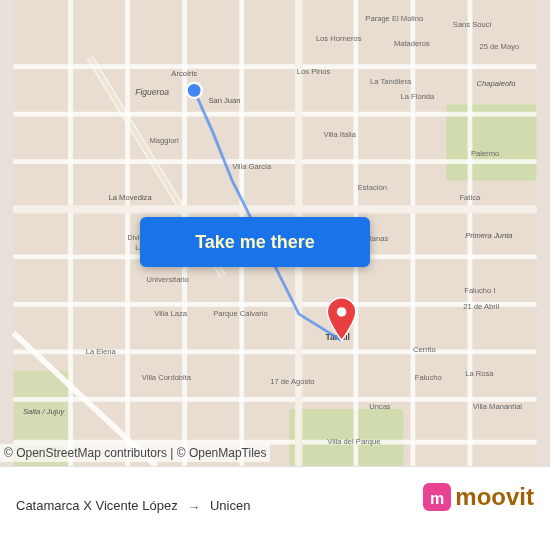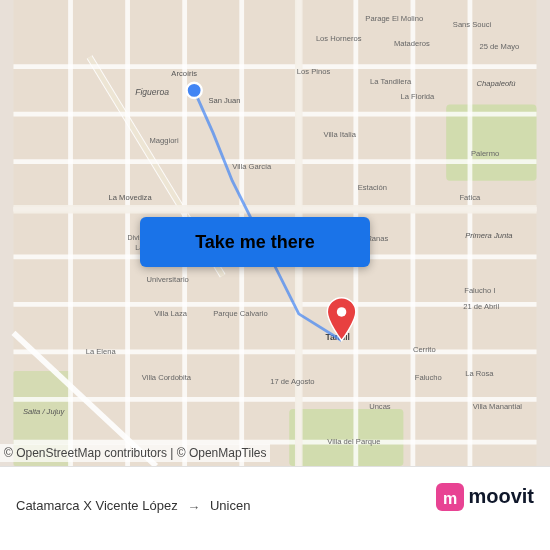--- a/index.html
+++ b/index.html
@@ -59,34 +59,34 @@
       color: #555;
     }
 
     .moovit-logo {
       display: flex;
       align-items: center;
       gap: 4px;
     }
 
     .moovit-text {
-      font-size: 20px;
+      font-size: 24px;
       font-weight: bold;
-      color: #0f172a;
+      color: #a16207;
     }
 
     
     #take-me-there-btn {
       position: absolute;
       top: 217px;
       left: 140px;
       width: 230px;
       height: 50px;
       background: #1a73e8;
-      color: #000000;
+      color: #fef9c3;
       border: none;
       border-radius: 6px;
       font-size: 18px;
       font-weight: bold;
       cursor: pointer;
       display: flex;
       align-items: center;
       justify-content: center;
       box-shadow: 0 2px 8px rgba(0,0,0,0.3);
       z-index: 10;

